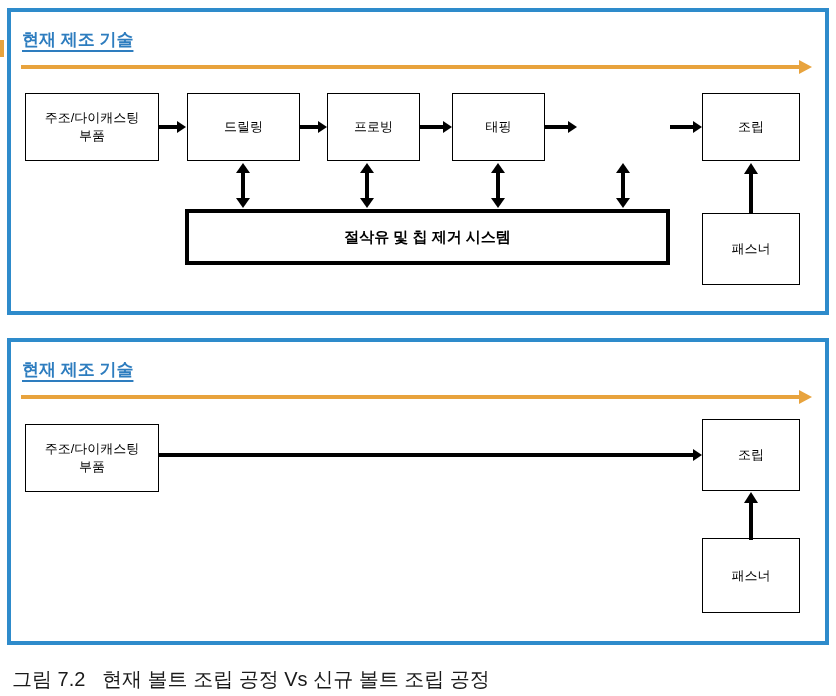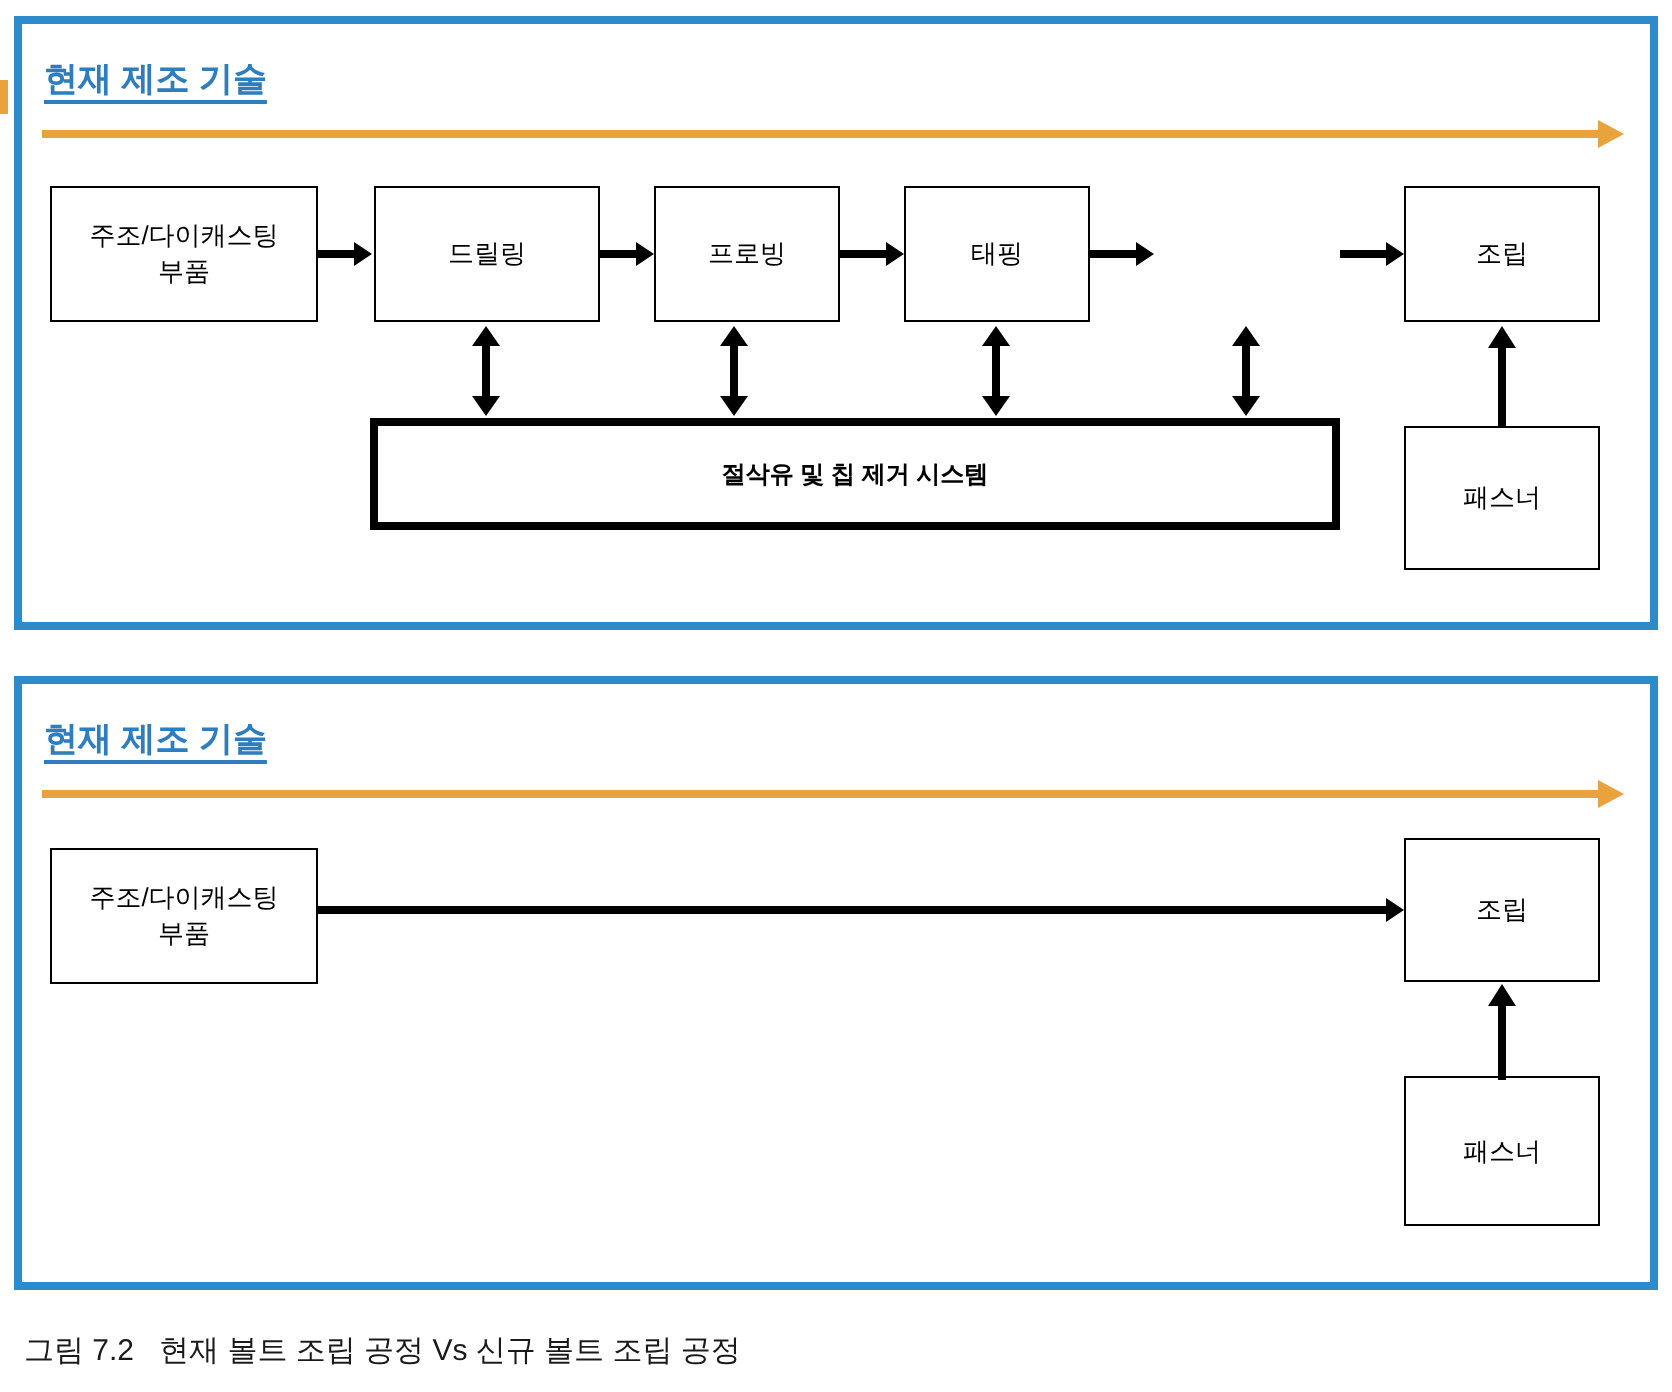--- a/index.html
+++ b/index.html
@@ -93,21 +93,21 @@
     justify-content: center;
     text-align: center;
     font-size: 13px;
     color: #000000;
     line-height: 1.35;
     padding: 2px 3px;
   }
   .box.thick {
     border: 4px solid #000000;
     font-weight: bold;
-    font-size: 12px;
+    font-size: 15px;
   }
   .box .lbl { display: block; }
 
   
   .harrow {
     position: absolute;
     height: 12px;
   }
   .harrow .shaft {
     position: absolute;
@@ -169,21 +169,21 @@
     border-left: 7px solid transparent;
     border-right: 7px solid transparent;
     border-bottom: 11px solid #000000;
   }
 
   
   .caption {
     position: absolute;
     left: 12px;
     top: 666px;
-    font-size: 15px;
+    font-size: 20px;
     color: #1a1a1a;
     white-space: pre;
   }
 </style>
 </head>
 <body>
 
 <div class="stage">
 
   <div class="edge-nub"></div>

